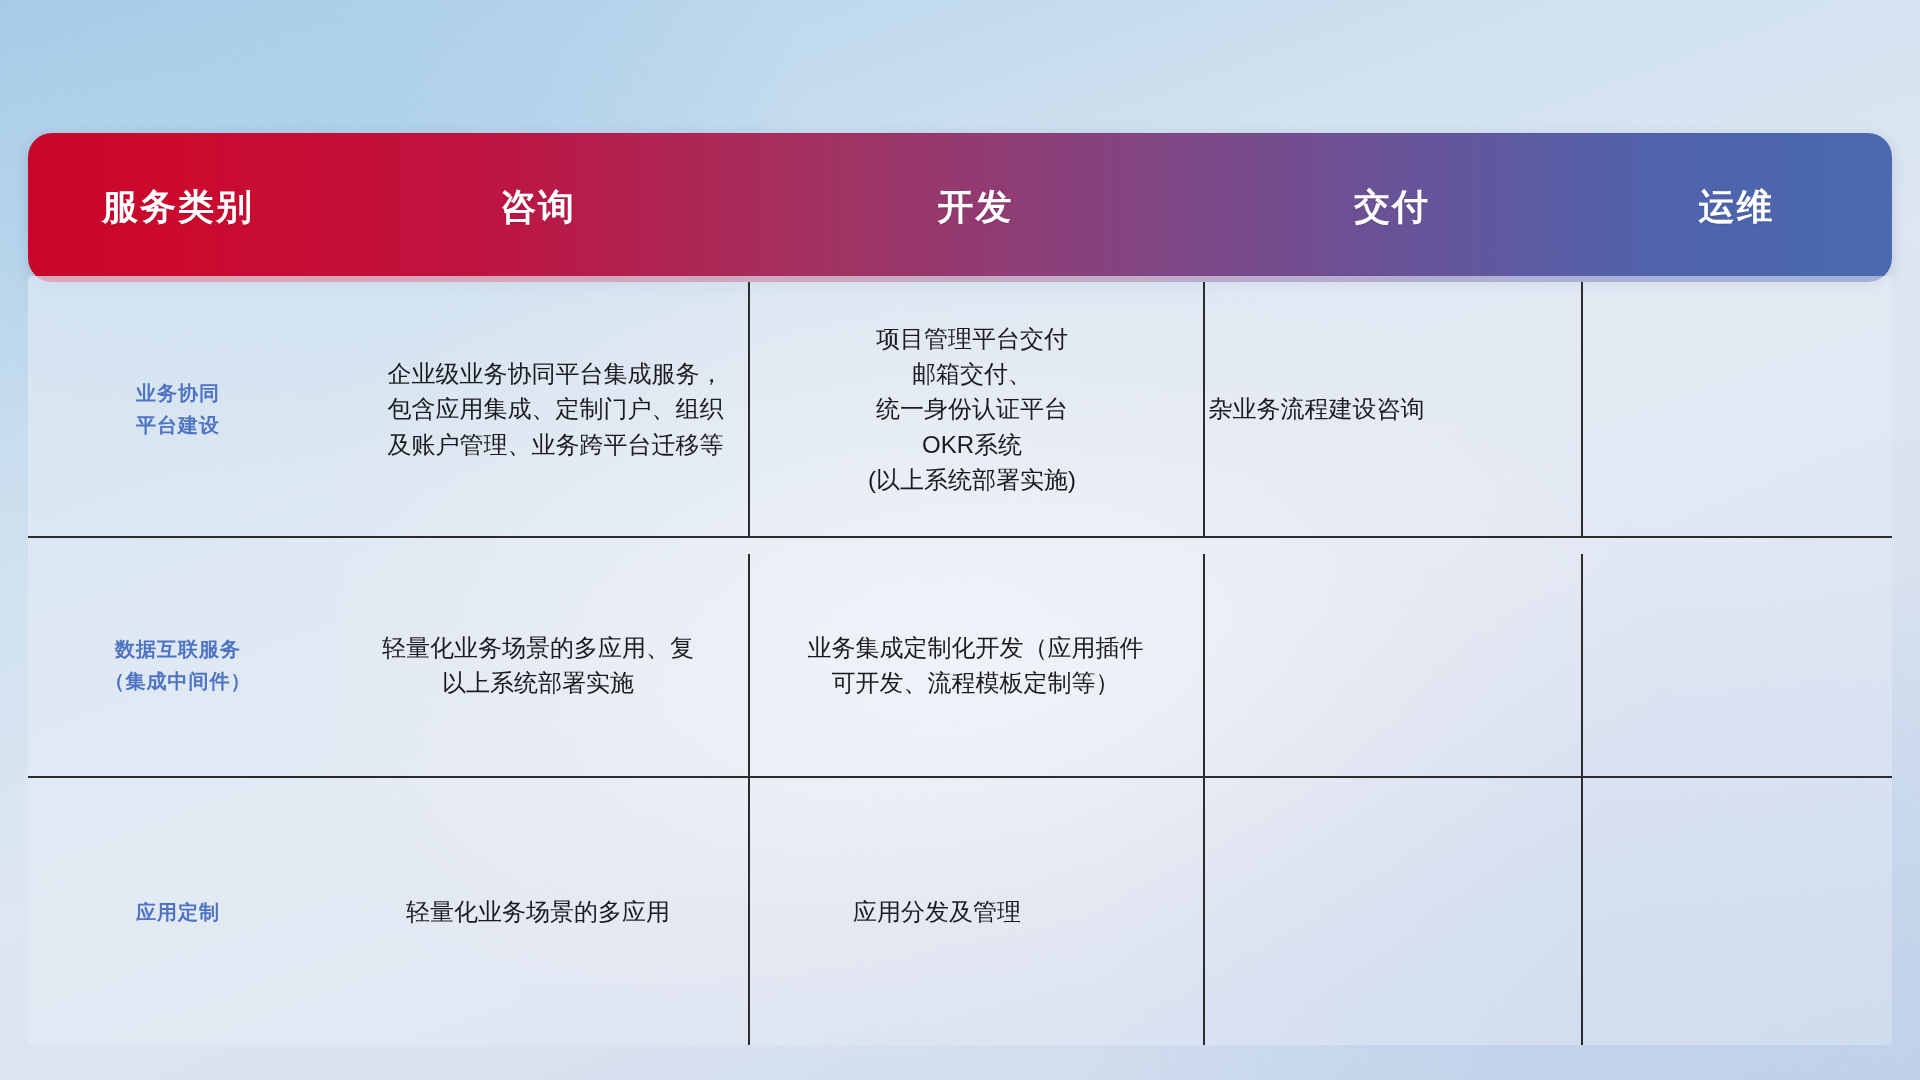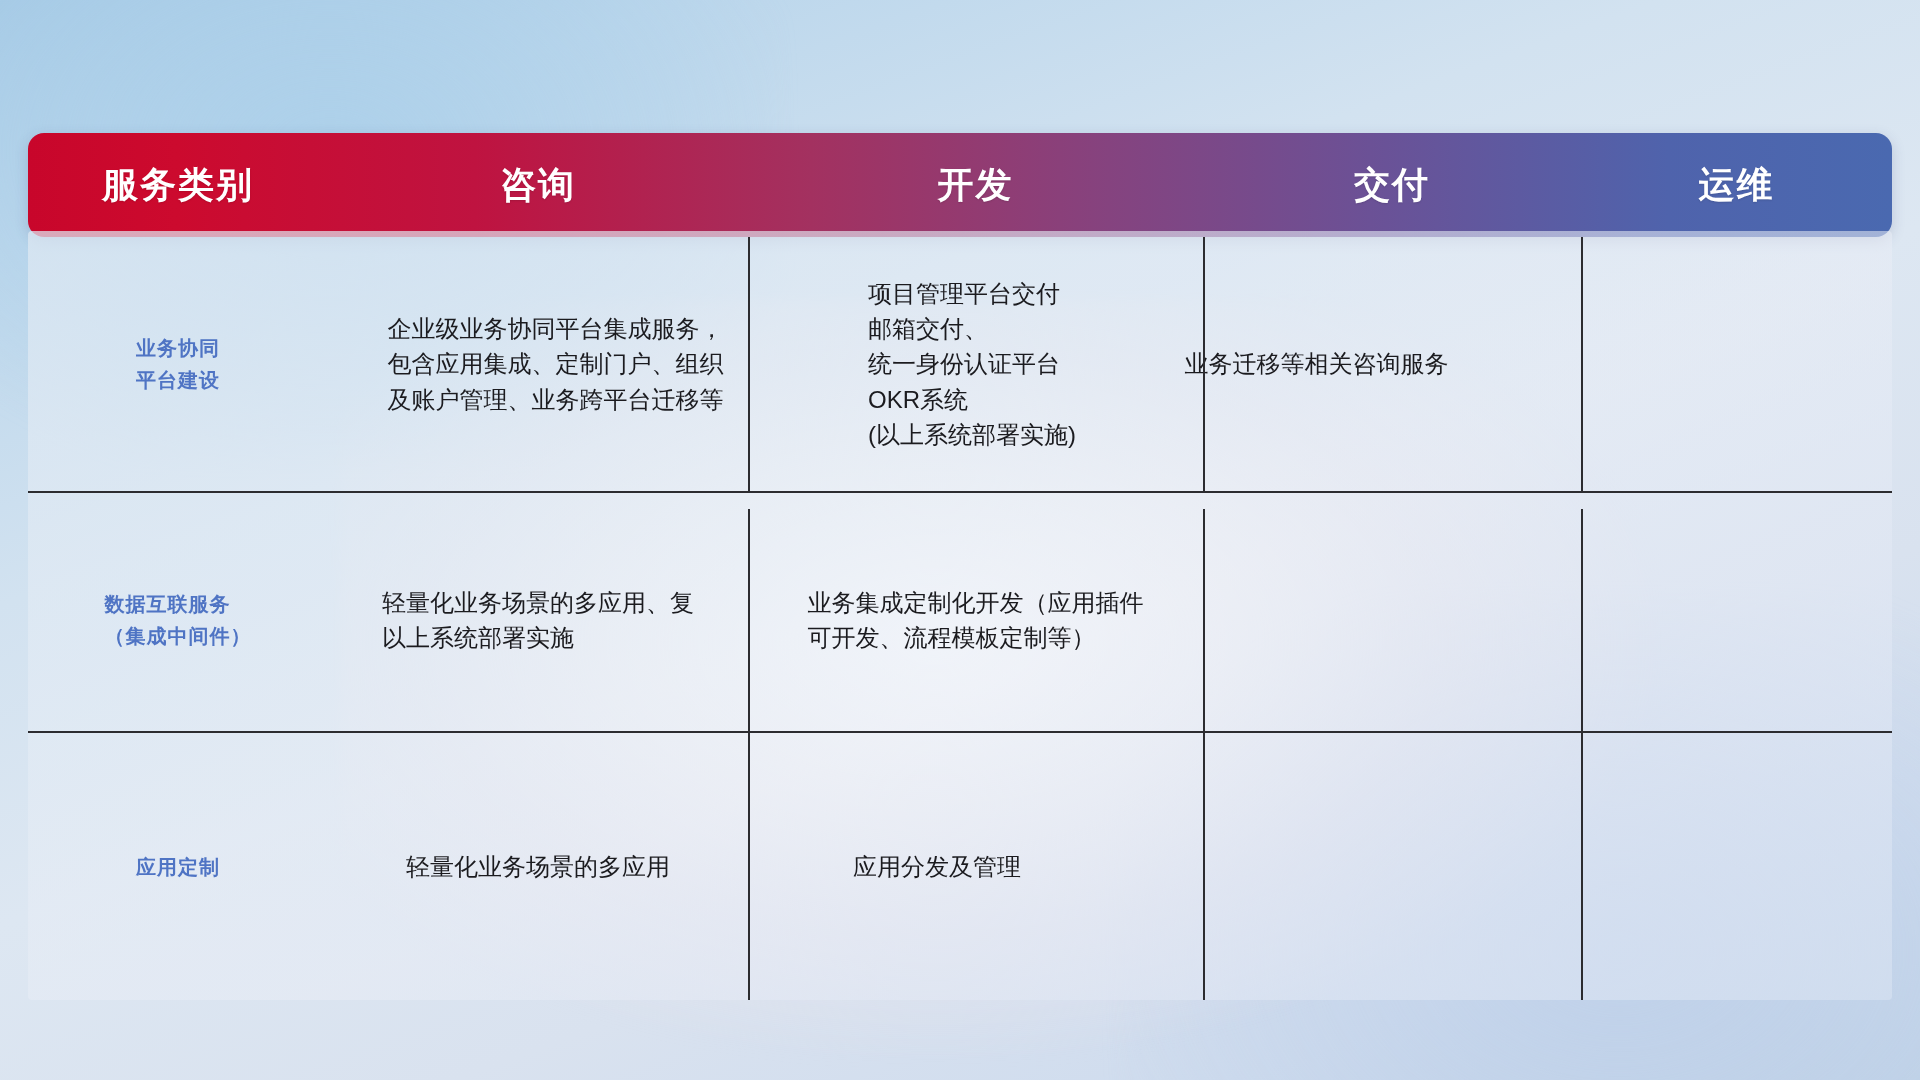--- a/index.html
+++ b/index.html
@@ -68,22 +68,22 @@
   
   #table-wrap {
     position: absolute;
     left: 28px;
     top: 133px;
     width: 1864px;
   }
 
   #header-bar {
     display: flex;
-    height: 104px;
-    border-radius: 16px;
+    height: 149px;
+    border-radius: 24px;
     background: linear-gradient(90deg,
         #c8062b 0%,
         #cc0a2e 8%,
         #bf1340 24%,
         #a33160 42%,
         #85437f 58%,
         #6b5196 72%,
         #4f63ac 88%,
         #4a69b0 100%);
     box-shadow: 0 4px 14px rgba(60,60,110,0.18);
@@ -124,20 +124,21 @@
 
   .cell {
     display: flex;
     align-items: center;
     justify-content: center;
     box-sizing: border-box;
     padding: 6px 14px;
     font-size: 24px;
     line-height: 1.46;
     color: #1b1b1f;
+    text-align: center;
     white-space: pre-line;
   }
   .cell.label {
     color: #4f74c4;
     font-weight: bold;
     font-size: 20px;
     line-height: 1.6;
     letter-spacing: 1px;
   }
 
@@ -192,21 +193,21 @@
         <div class="cell label c0">业务协同
 平台建设</div>
         <div class="cell c2">企业级业务协同平台集成服务，
 包含应用集成、定制门户、组织
 及账户管理、业务跨平台迁移等</div>
         <div class="cell c3">项目管理平台交付
 邮箱交付、
 统一身份认证平台
 OKR系统
 (以上系统部署实施)</div>
-        <div class="cell c4">业务迁移等相关咨询服务</div>
+        <div class="cell c4">杂业务流程建设咨询</div>
         <div class="vline v1"></div>
         <div class="vline v2"></div>
         <div class="vline v3"></div>
       </div>
       <div class="hline"></div>
 
       <div class="trow r1">
         <div class="cell label c0">数据互联服务
 （集成中间件）</div>
         <div class="cell c1">轻量化业务场景的多应用、复

